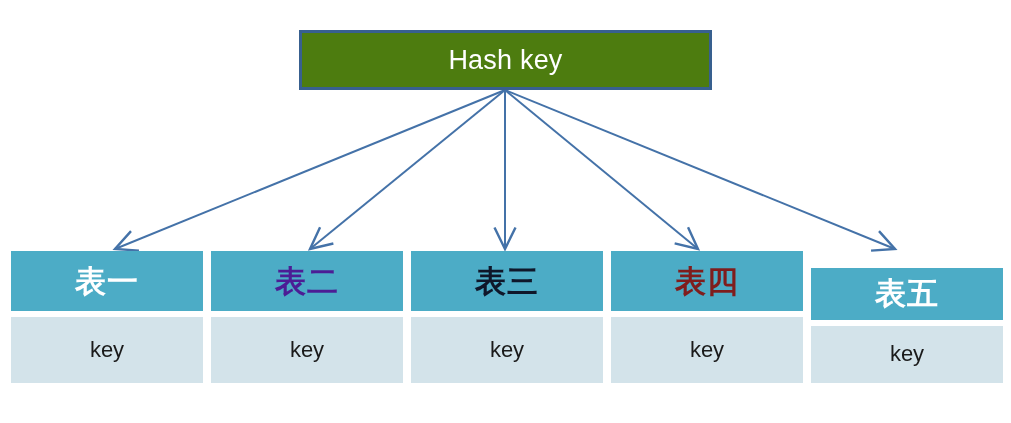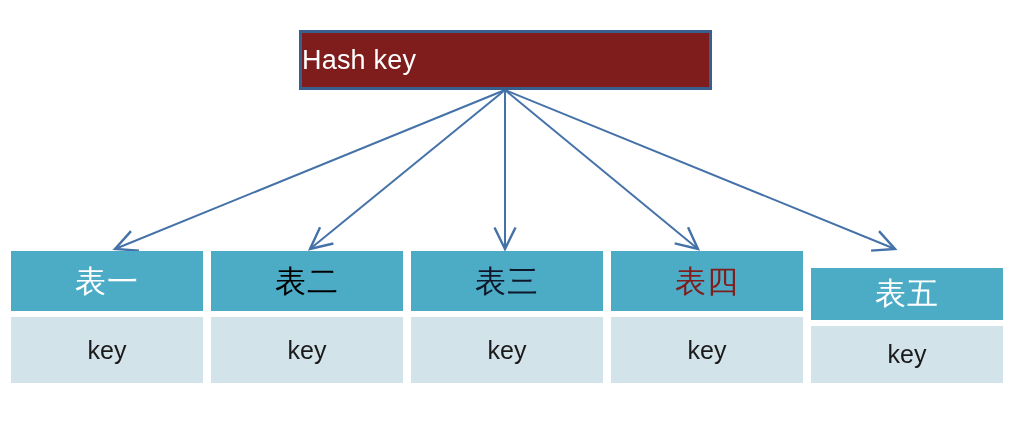--- a/index.html
+++ b/index.html
@@ -18,25 +18,25 @@
     overflow: hidden;
   }
   
   #hash-key-node {
     position: absolute;
     left: 299px;
     top: 30px;
     width: 413px;
     height: 60px;
     box-sizing: border-box;
-    background: #7f1d1d;
+    background: #4d7c0f;
     border: 3px solid #38608f;
     display: flex;
     align-items: center;
-    justify-content: flex-start;
+    justify-content: center;
     z-index: 3;
   }
   #hash-key-label {
     color: #ffffff;
     font-size: 27px;
     font-weight: 400;
     letter-spacing: 0.2px;
     line-height: 1;
     white-space: nowrap;
   }
@@ -67,34 +67,34 @@
     flex-direction: column;
   }
   .table-header {
     height: 60px;
     background: #4cacc6;
     color: #ffffff;
     display: flex;
     align-items: center;
     justify-content: center;
     font-size: 31px;
-    font-weight: 400;
+    font-weight: 700;
     line-height: 1;
     letter-spacing: 1px;
     white-space: nowrap;
   }
   .table-cell {
     margin-top: 6px;
     height: 66px;
     background: #d3e3ea;
     color: #1a1a1a;
     display: flex;
     align-items: center;
     justify-content: center;
-    font-size: 25px;
+    font-size: 22px;
     font-weight: 400;
     line-height: 1;
   }
 </style>
 </head>
 <body>
 
 <div id="canvas">
 
   <div id="hash-key-node">
@@ -115,21 +115,21 @@
         <polyline points="878.9970838835296,231.11406486176327 895,249 871.0533118269782,250.59878877405913" stroke="#4472a8" stroke-width="2.4" fill="none"></polyline>
       </g>
   </svg>
 
   <div id="tables-row">
       <div class="table-column">
         <div class="table-header" style="background: rgb(76, 172, 198); color: rgb(255, 255, 255);">表一</div>
         <div class="table-cell" style="background: rgb(211, 227, 234); color: rgb(26, 26, 26);">key</div>
       </div>
       <div class="table-column">
-        <div class="table-header" style="background: rgb(76, 172, 198); color: #000000;">表二</div>
+        <div class="table-header" style="background: rgb(76, 172, 198); color: #4c1d95;">表二</div>
         <div class="table-cell" style="background: rgb(211, 227, 234); color: rgb(26, 26, 26);">key</div>
       </div>
       <div class="table-column">
         <div class="table-header" style="background: rgb(76, 172, 198); color: #0f172a;">表三</div>
         <div class="table-cell" style="background: rgb(211, 227, 234); color: rgb(26, 26, 26);">key</div>
       </div>
       <div class="table-column">
         <div class="table-header" style="background: rgb(76, 172, 198); color: #7f1d1d;">表四</div>
         <div class="table-cell" style="background: rgb(211, 227, 234); color: rgb(26, 26, 26);">key</div>
       </div>

